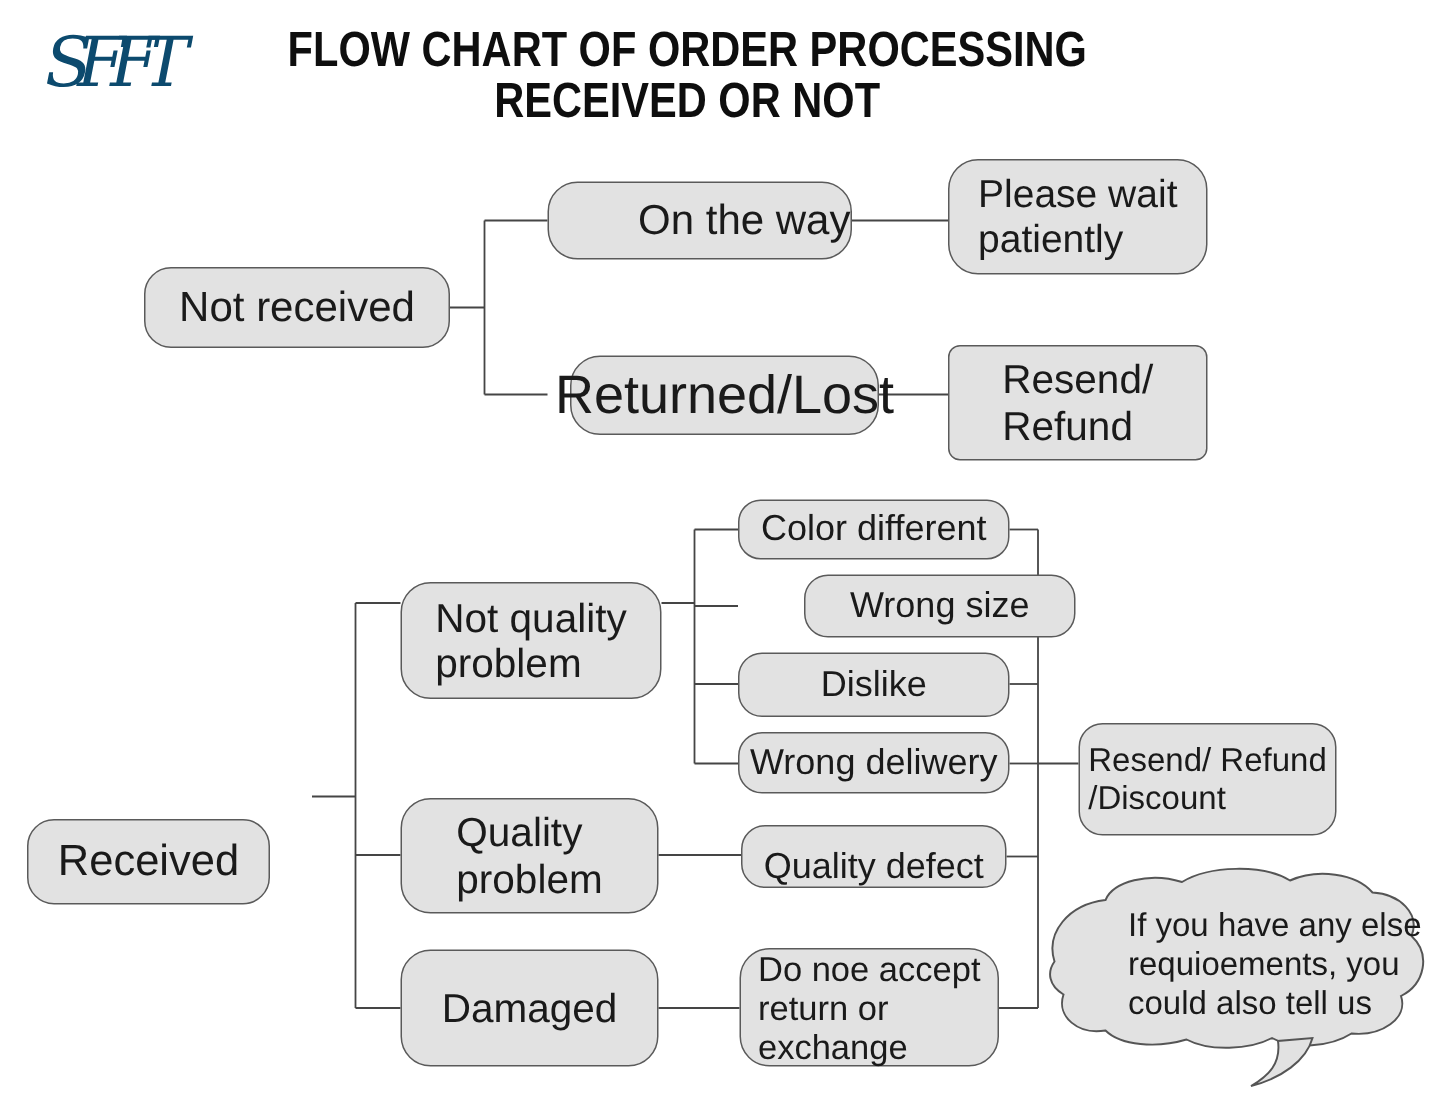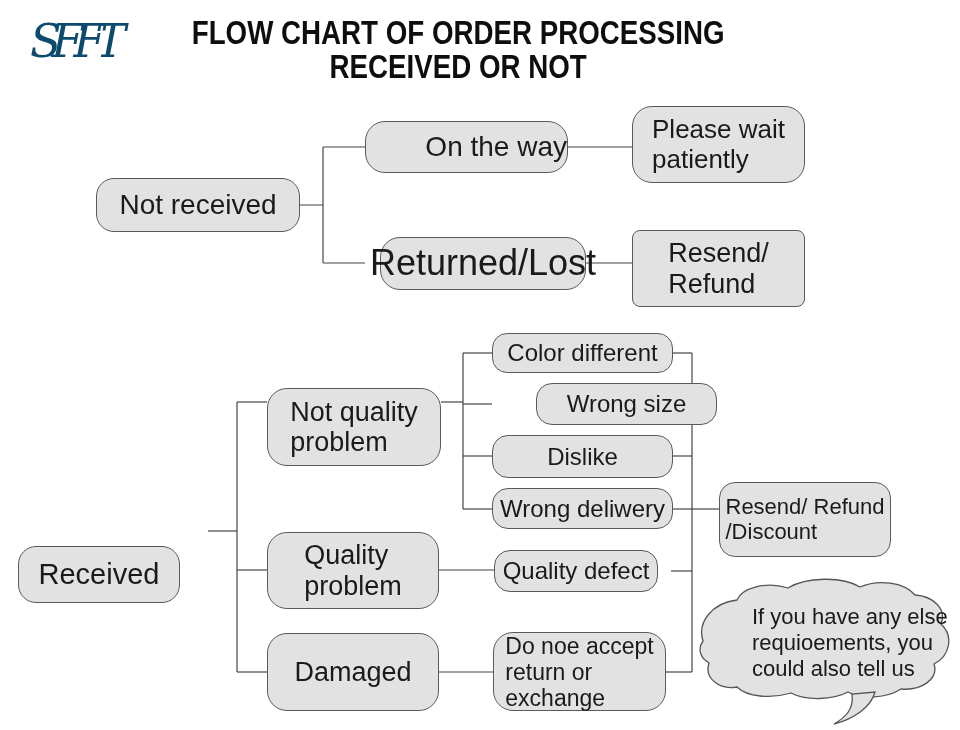--- a/index.html
+++ b/index.html
@@ -136,21 +136,21 @@
   </div>
 
   <div class="node" style="left:492px; top:435px; width:181px; height:43px; font-size:24px; border-radius:16px;">
     <span class="box-label">Dislike</span>
   </div>
 
   <div class="node" style="left:492px; top:488px; width:181px; height:41px; font-size:24px; border-radius:16px;">
     <span class="box-label">Wrong deliwery</span>
   </div>
 
-  <div class="node" style="left:494px; top:550px; width:164px; height:42px; font-size:24px; border-radius:16px;">
+  <div class="node" style="left:494px; top:550px; width:177px; height:42px; font-size:24px; border-radius:16px;align-items:flex-end;">
     <span class="box-label">Quality defect</span>
   </div>
 
   <div class="node left" style="left:493px; top:632px; width:173px; height:79px; font-size:23px; border-radius:20px;justify-content:center;">
     <span class="box-label">Do noe accept
 return or
 exchange</span>
   </div>
 
   <div class="node left" style="left:719px; top:482px; width:172px; height:75px; font-size:22px; border-radius:16px;">

